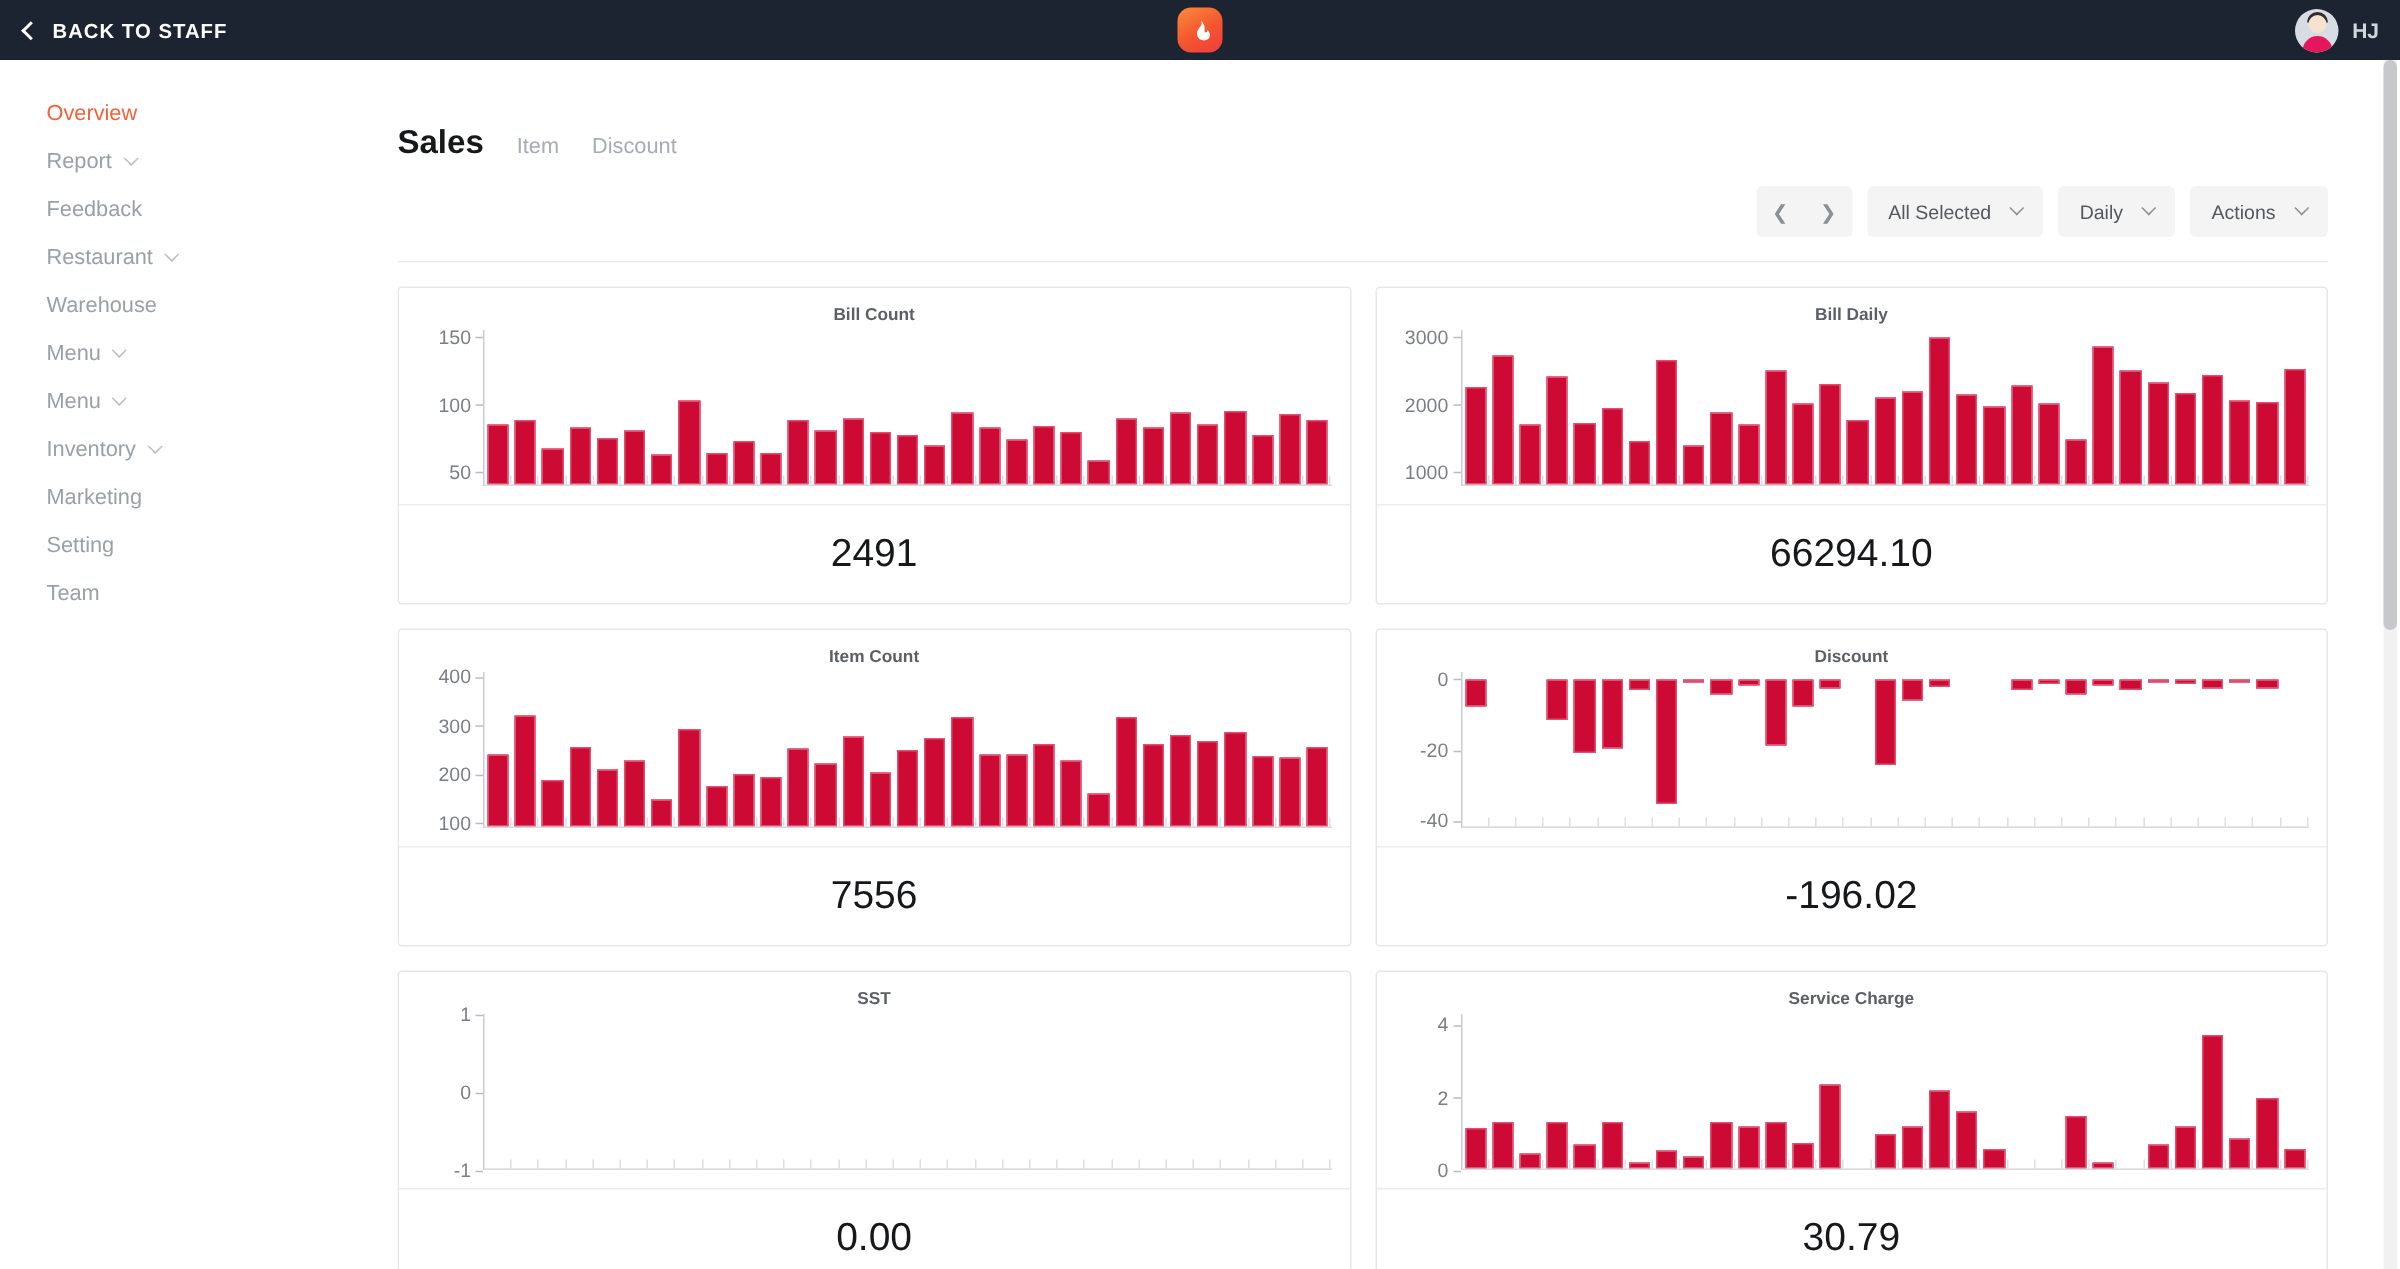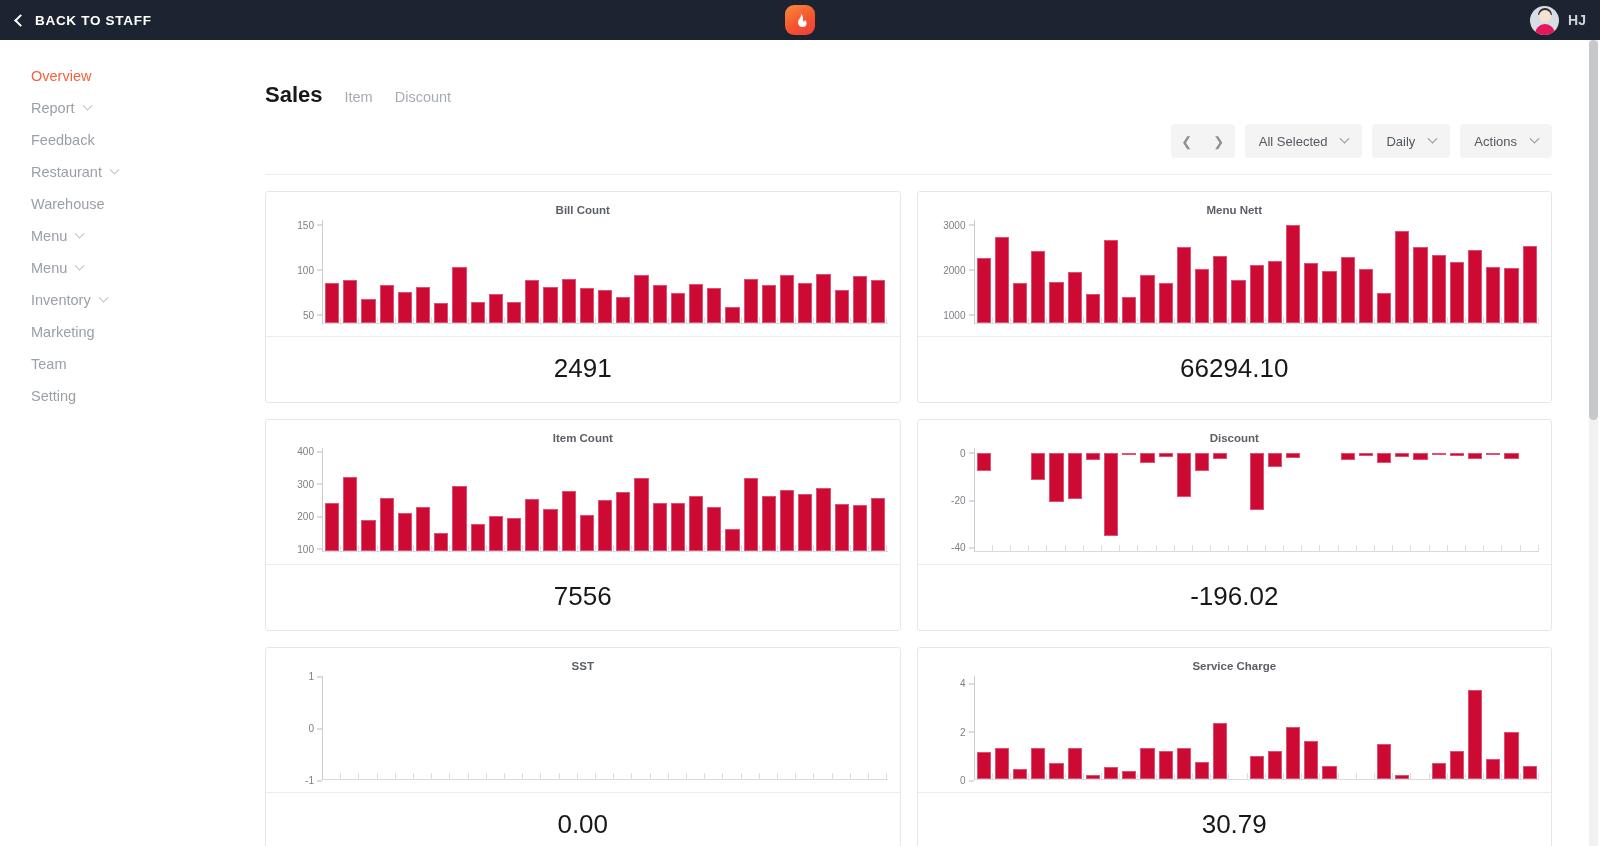--- a/index.html
+++ b/index.html
@@ -112,21 +112,21 @@
   .card { border: 1px solid #e7e7e7; border-radius: 3px; background: #fff; }
   .card-title {
     text-align: center; font-size: 11.5px; font-weight: bold;
     color: #5c6066; padding-top: 12px;
   }
   .plot { position: relative; height: 104px; margin: 4px 12px 0 12px; }
   .yaxis {
     position: absolute; left: 0; top: 0; bottom: 0; width: 44px;
   }
   .ytick {
-    position: absolute; right: 8px; font-size: 10px; color: #7b7f85;
+    position: absolute; right: 8px; font-size: 13px; color: #7b7f85;
     transform: translateY(-50%); white-space: nowrap; margin-left: 12px;
   }
   .ytick::after {
     content: ""; position: absolute; right: -8px; top: 50%;
     width: 5px; height: 1px; background: #b8bcc1;
   }
   .axis-line {
     position: absolute; left: 44px; top: 0; bottom: 0;
     width: 1px; background: #c9ccd0;
   }
@@ -217,24 +217,24 @@
         <span class="caret"></span>
       </div>
       <div class="nav-item">
         <span>Inventory</span>
         <span class="caret"></span>
       </div>
       <div class="nav-item">
         <span>Marketing</span>
       </div>
       <div class="nav-item">
+        <span>Setting</span>
+      </div>
+      <div class="nav-item">
         <span>Team</span>
-      </div>
-      <div class="nav-item">
-        <span>Setting</span>
       </div>
     </nav>
 
   <main class="main">
 
     <div class="page-head">
       <span class="page-title">Sales</span>
       <span class="tab">Item</span>
       <span class="tab">Discount</span>
     </div>
@@ -361,21 +361,21 @@
               </div>
               <div class="slot">
                 <div class="bar up" style="height: 41.7391%;"></div>
               </div>
             </div>
             <div class="baseline" style="bottom: 0px;"></div>
           </div>
           <div class="card-total">2491</div>
         </div>
         <div class="card">
-          <div class="card-title">Menu Nett</div>
+          <div class="card-title">Bill Daily</div>
           <div class="plot">
             <div class="yaxis">
               <span class="ytick" style="top: 4.34783%;">3000</span>
               <span class="ytick" style="top: 47.8261%;">2000</span>
               <span class="ytick" style="top: 91.3043%;">1000</span>
             </div>
             <div class="axis-line"></div>
             <div class="bars">
               <div class="slot">
                 <div class="bar up" style="height: 63.437%;"></div>

